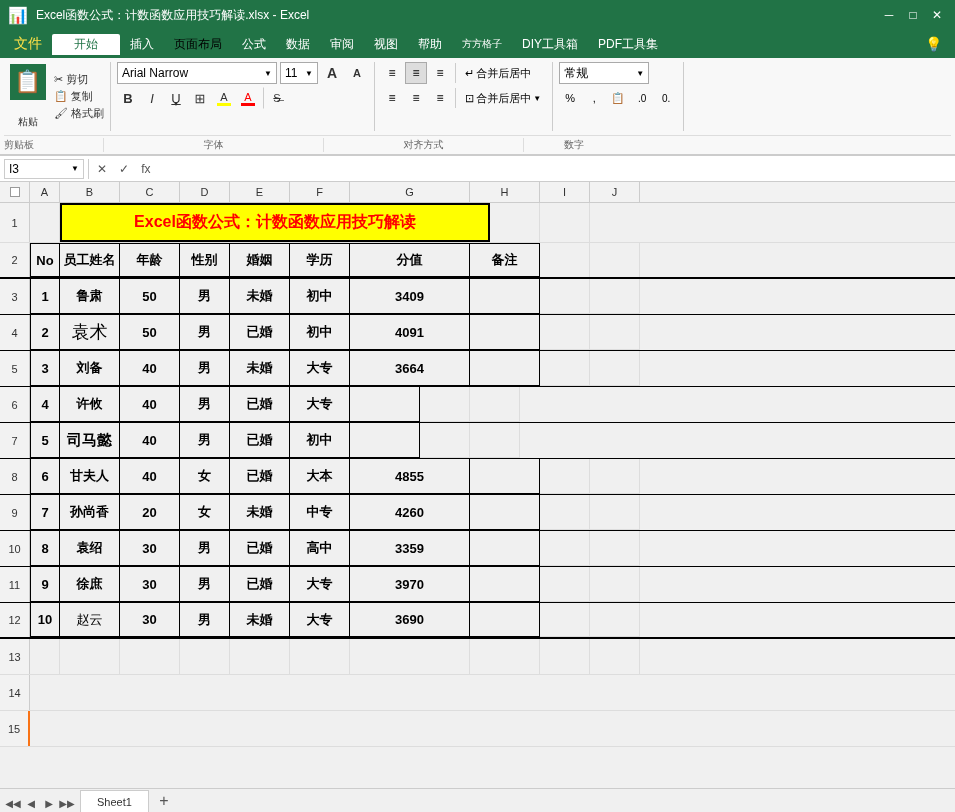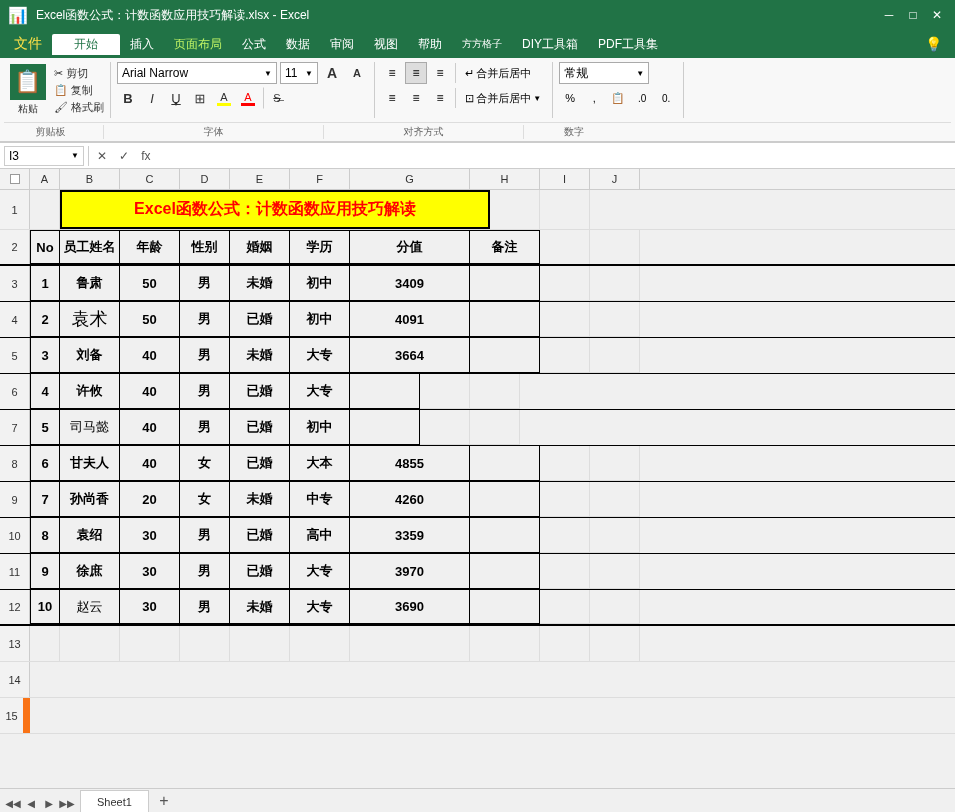--- a/index.html
+++ b/index.html
@@ -19,40 +19,40 @@
       <div style="width:20px; height:20px; display:flex; align-items:center; justify-content:center; cursor:pointer; color:white;">─</div>
       <div style="width:20px; height:20px; display:flex; align-items:center; justify-content:center; cursor:pointer; color:white;">□</div>
       <div style="width:20px; height:20px; display:flex; align-items:center; justify-content:center; cursor:pointer; color:white;">✕</div>
     </div>
   </div>
 
   <div style="background:#217346; height:28px; display:flex; align-items:center; padding:0 4px;">
     <div style="color:#fde047; padding:2px 10px; font-size:14px; cursor:pointer;">文件</div>
     <div style="background:white; color:#217346; padding:2px 22px; font-size:12px; cursor:pointer; border-radius:2px 2px 0 0;">开始</div>
     <div style="color:white; padding:2px 10px; font-size:12px; cursor:pointer;">插入</div>
-    <div style="color:#bef264; padding:2px 10px; font-size:12px; cursor:pointer;">页面布局</div>
+    <div style="color:#000000; padding:2px 10px; font-size:12px; cursor:pointer;">页面布局</div>
     <div style="color:white; padding:2px 10px; font-size:12px; cursor:pointer;">公式</div>
     <div style="color:white; padding:2px 10px; font-size:12px; cursor:pointer;">数据</div>
     <div style="color:white; padding:2px 10px; font-size:12px; cursor:pointer;">审阅</div>
     <div style="color:white; padding:2px 10px; font-size:12px; cursor:pointer;">视图</div>
     <div style="color:white; padding:2px 10px; font-size:12px; cursor:pointer;">帮助</div>
     <div style="color:white; padding:2px 10px; font-size:10px; cursor:pointer;">方方格子</div>
     <div style="color:white; padding:2px 10px; font-size:12px; cursor:pointer;">DIY工具箱</div>
     <div style="color:white; padding:2px 10px; font-size:12px; cursor:pointer;">PDF工具集</div>
     <div style="margin-left:auto; color:white; cursor:pointer; padding: 0 8px; font-size:14px;">💡</div>
   </div>
 
   <div style="background:#f8f8f8; border-bottom:2px solid #ccc; padding:4px 4px 0 4px;">
 
     <div style="display:flex; align-items:stretch; gap:0;">
 
       <div style="display:flex; align-items:center; padding:0 6px 0 2px; border-right:1px solid #ccc; gap:4px; margin-bottom:4px;">
         <div style="display:flex; flex-direction:column; align-items:center; cursor:pointer; padding:2px 4px;">
           <div style="width:36px; height:36px; background:#217346; display:flex; align-items:center; justify-content:center; color:white; font-size:22px;">📋</div>
-          <span style="font-size:10px; color:#333; margin-top:2px;">粘贴</span>
+          <span style="font-size:10px; color:#333; margin-top:15px;">粘贴</span>
         </div>
         <div style="display:flex; flex-direction:column; gap:2px;">
           <div style="font-size:11px; cursor:pointer; color:#333; white-space:nowrap;">✂ 剪切</div>
           <div style="font-size:11px; cursor:pointer; color:#333; white-space:nowrap;">📋 复制</div>
           <div style="font-size:11px; cursor:pointer; color:#333; white-space:nowrap;">🖌 格式刷</div>
         </div>
       </div>
 
       <div style="display:flex; flex-direction:column; padding:0 6px; border-right:1px solid #ccc; gap:3px; margin-bottom:4px;">
 
@@ -123,21 +123,21 @@
           <div style="width:22px; height:22px; display:flex; align-items:center; justify-content:center; cursor:pointer; border:1px solid transparent; font-size:11px;">,</div>
           <div style="width:22px; height:22px; display:flex; align-items:center; justify-content:center; cursor:pointer; border:1px solid transparent; font-size:11px;">📋</div>
           <div style="width:22px; height:22px; display:flex; align-items:center; justify-content:center; cursor:pointer; border:1px solid transparent; font-size:10px;">.0</div>
           <div style="width:22px; height:22px; display:flex; align-items:center; justify-content:center; cursor:pointer; border:1px solid transparent; font-size:10px;">0.</div>
         </div>
       </div>
 
     </div>
 
     <div style="display:flex; align-items:center; font-size:10px; color:#666; border-top:1px solid #ddd; padding-top:2px; margin-bottom:2px;">
-      <div style="width:100px; text-align:center; border-right:1px solid #ddd; padding-right:6px;">剪贴板</div>
+      <div style="width:100px; text-align:left; border-right:1px solid #ddd; padding-right:6px;">剪贴板</div>
       <div style="width:220px; text-align:center; border-right:1px solid #ddd;">字体</div>
       <div style="width:200px; text-align:center; border-right:1px solid #ddd;">对齐方式</div>
       <div style="width:100px; text-align:center;">数字</div>
     </div>
   </div>
 
   <div style="background:white; border-bottom:1px solid #ccc; height:26px; display:flex; align-items:center; padding:0 4px; gap:4px;">
     <div style="border:1px solid #ccc; height:20px; width:80px; font-size:12px; padding:0 4px; display:flex; align-items:center; justify-content:space-between; cursor:pointer;">
       <span>I3</span>
       <span style="font-size:8px;">▼</span>
@@ -261,21 +261,21 @@
     <div style="width:50px; min-width:50px; border:1px solid #000; border-left:none; border-top:none; display:flex; align-items:center; justify-content:center; font-weight:bold; font-size:13px;">男</div>
     <div style="width:60px; min-width:60px; border:1px solid #000; border-left:none; border-top:none; display:flex; align-items:center; justify-content:center; font-weight:bold; font-size:13px;">已婚</div>
     <div style="width:60px; min-width:60px; border:1px solid #000; border-left:none; border-top:none; display:flex; align-items:center; justify-content:center; font-weight:bold; font-size:13px;">大专</div>
     <div style="width:70px; min-width:70px; border:1px solid #000; border-left:none; border-top:none; display:flex; align-items:center; justify-content:center; font-weight:bold; font-size:13px;"></div>
     <div style="width:50px; min-width:50px; border-right:1px solid #ddd; border-bottom:1px solid #ddd;"></div>
     <div style="width:50px; min-width:50px; border-right:1px solid #ddd; border-bottom:1px solid #ddd;"></div>
   </div>
           <div style="display: flex; border-bottom: 1px solid rgb(0, 0, 0); height: 36px;">
     <div style="width:30px; min-width:30px; background:#f2f2f2; border-right:1px solid #ccc; font-size:11px; color:#333; display:flex; align-items:center; justify-content:center; cursor:pointer;">7</div>
     <div style="width:30px; min-width:30px; border:1px solid #000; border-top:none; display:flex; align-items:center; justify-content:center; font-weight:bold; font-size:13px;">5</div>
-    <div style="width:60px; min-width:60px; border:1px solid #000; border-left:none; border-top:none; display:flex; align-items:center; justify-content:center; font-weight:normal; font-size:13px;">司马懿</div>
+    <div style="width:60px; min-width:60px; border:1px solid #000; border-left:none; border-top:none; display:flex; align-items:center; justify-content:center; font-weight:bold; font-size:15px;">司马懿</div>
     <div style="width:60px; min-width:60px; border:1px solid #000; border-left:none; border-top:none; display:flex; align-items:center; justify-content:center; font-weight:bold; font-size:13px;">40</div>
     <div style="width:50px; min-width:50px; border:1px solid #000; border-left:none; border-top:none; display:flex; align-items:center; justify-content:center; font-weight:bold; font-size:13px;">男</div>
     <div style="width:60px; min-width:60px; border:1px solid #000; border-left:none; border-top:none; display:flex; align-items:center; justify-content:center; font-weight:bold; font-size:13px;">已婚</div>
     <div style="width:60px; min-width:60px; border:1px solid #000; border-left:none; border-top:none; display:flex; align-items:center; justify-content:center; font-weight:bold; font-size:13px;">初中</div>
     <div style="width:70px; min-width:70px; border:1px solid #000; border-left:none; border-top:none; display:flex; align-items:center; justify-content:center; font-weight:bold; font-size:13px;"></div>
     <div style="width:50px; min-width:50px; border-right:1px solid #ddd; border-bottom:1px solid #ddd;"></div>
     <div style="width:50px; min-width:50px; border-right:1px solid #ddd; border-bottom:1px solid #ddd;"></div>
   </div>
           <div style="display: flex; border-bottom: 1px solid rgb(0, 0, 0); height: 36px;">
     <div style="width:30px; min-width:30px; background:#f2f2f2; border-right:1px solid #ccc; font-size:11px; color:#333; display:flex; align-items:center; justify-content:center; cursor:pointer;">8</div>
@@ -359,21 +359,21 @@
           <div style="width:50px; border-right:1px solid #ddd;"></div>
         </div>
       </div>
 
       <div style="display:flex; border-bottom:1px solid #ddd; height:36px;">
         <div style="width:30px; min-width:30px; background:#f2f2f2; border-right:1px solid #ccc; font-size:11px; color:#333; display:flex; align-items:center; justify-content:center; cursor:pointer;">14</div>
         <div style="flex:1;"></div>
       </div>
 
       <div style="display:flex; border-bottom:1px solid #ddd; height:36px;">
-        <div style="width:30px; min-width:30px; background:#f2f2f2; border-right:7px solid #f97316; font-size:11px; color:#333; display:flex; align-items:center; justify-content:center; cursor:pointer;text-align:center;">15</div>
+        <div style="width:30px; min-width:30px; background:#f2f2f2; border-right:2px solid #f97316; font-size:11px; color:#333; display:flex; align-items:center; justify-content:center; cursor:pointer;text-align:center;">15</div>
         <div style="flex:1;"></div>
       </div>
 
     </div>
 
   </div>
 
   <div style="background:#f0f0f0; border-top:1px solid #ccc; height:24px; display:flex; align-items:flex-end; padding-left:4px; gap:0;">
     <div style="width:18px; height:18px; display:flex; align-items:center; justify-content:center; cursor:pointer; font-size:10px; color:#555;">◀◀</div>
     <div style="width:18px; height:18px; display:flex; align-items:center; justify-content:center; cursor:pointer; font-size:10px; color:#555;">◀</div>

